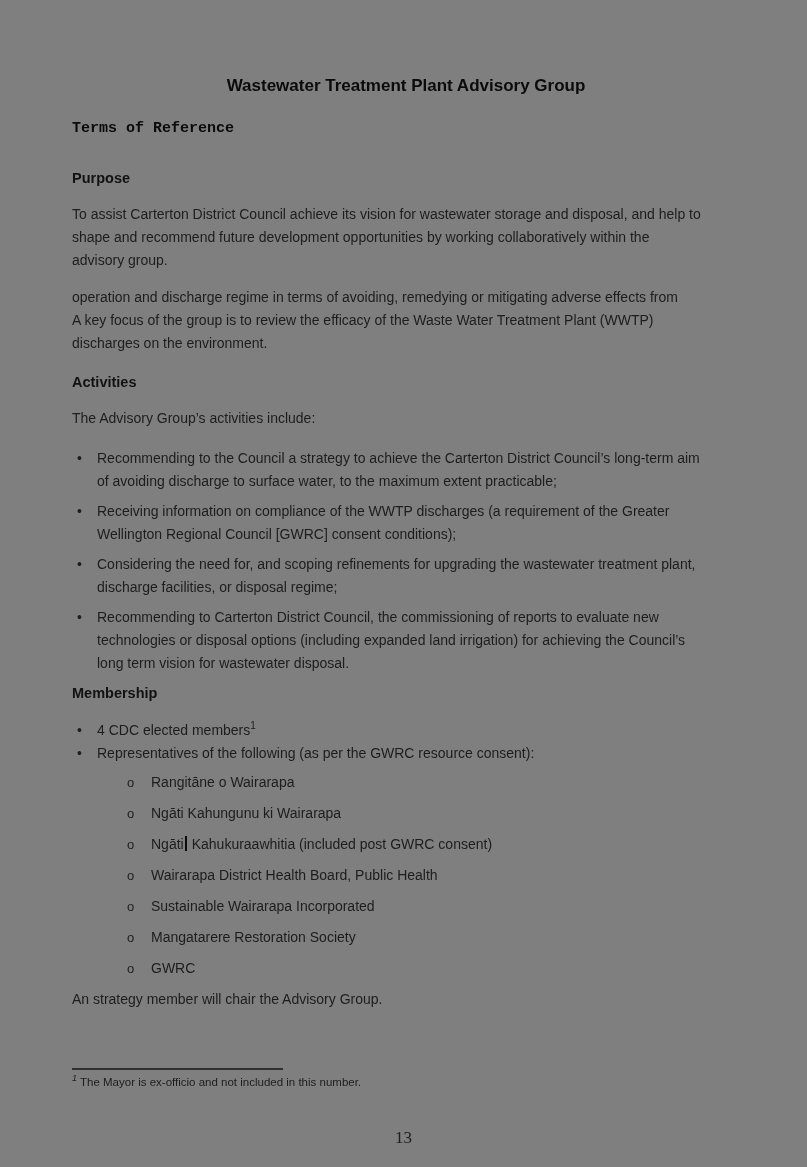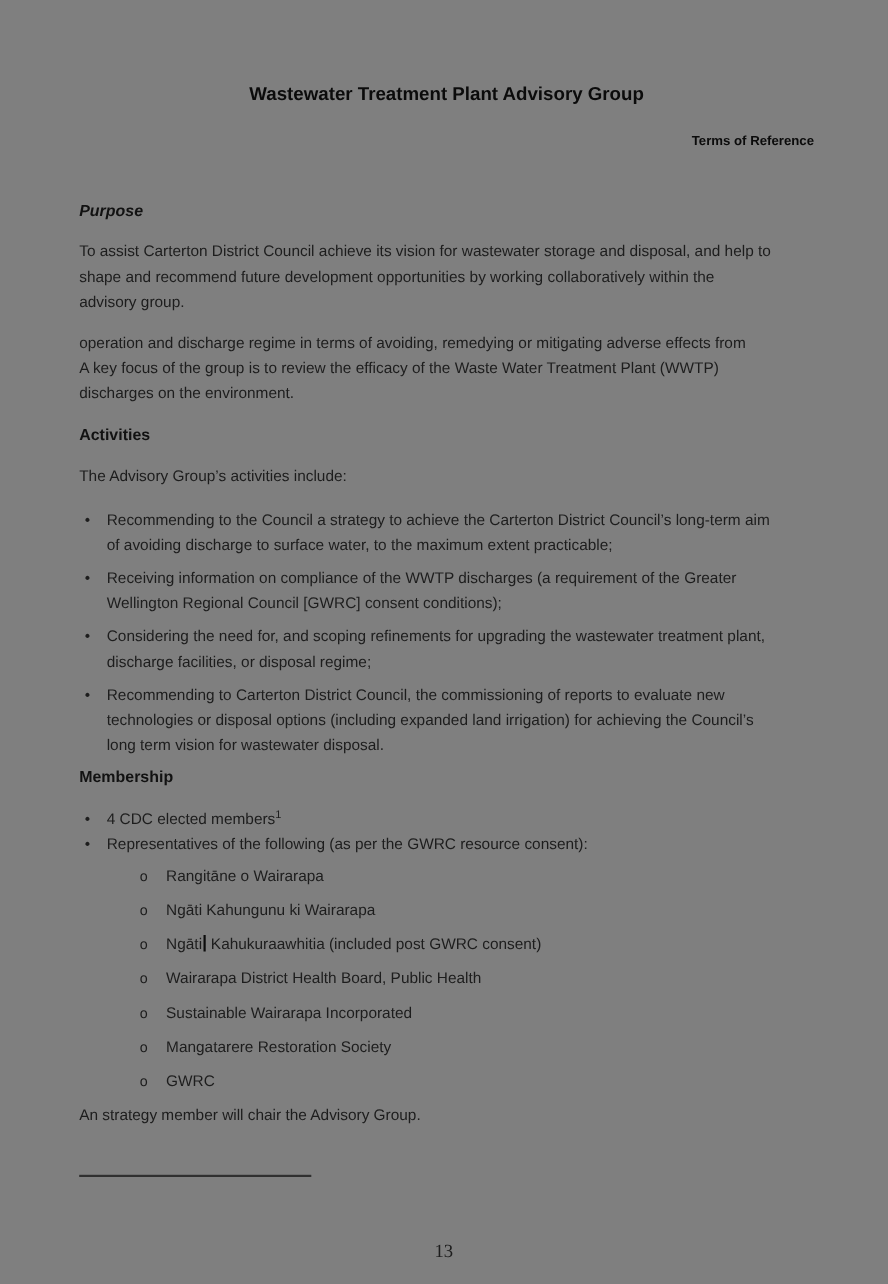--- a/index.html
+++ b/index.html
@@ -20,25 +20,25 @@
     font-size:14px;line-height:23px;
     color:var(--text);
     padding:74px 67px 3px 72px;
     overflow:hidden;
   }
   .title{
     text-align:center;font-weight:bold;font-size:17px;line-height:23px;
     color:var(--title);margin:0 0 20px 0;
   }
   .subtitle{
-    text-align:right;font-weight:bold;font-size:12px;line-height:23px;
-    color:var(--title);margin:0;
+    text-align:left;font-weight:bold;font-size:15px;line-height:23px;
+    color:var(--title);margin:0;font-family:Liberation Mono, monospace;
   }
   .heading{font-weight:bold;color:var(--heading);font-size:14.5px;}
-  .h-purpose{margin:41px 0 13px 0;font-style:italic;}
+  .h-purpose{margin:27px 0 13px 0;}
   .h-activities{margin:16px 0 13px 0;}
   .h-membership{margin:3px 0 13px 0;}
   .para{margin:0 0 14px 0;}
   .line{white-space:nowrap;}
   .bullet-list{margin:17px 0 0 0;}
   .bullet-item{display:flex;margin:0 0 7px 0;}
   .bullet-item .marker{flex:none;width:25px;padding-left:5px;}
   .btext{flex:1;min-width:0;}
   .tight{margin-top:14px;}
   .tight .bullet-item{margin:0;}
@@ -185,16 +185,17 @@
         <div class="line">GWRC</div>
       </div>
     </div>
   </div>
 
   <div class="para closing">
     <div class="line">An strategy member will chair the Advisory Group.</div>
   </div>
 
   <div class="footnote-sep"></div>
+  <div class="footnote"><sup class="fn-ref">1</sup> <span>The Mayor is ex-officio and not included in this number.</span></div>
 
   <div class="page-number">13</div>
 
 </div>
 
 </body></html>

